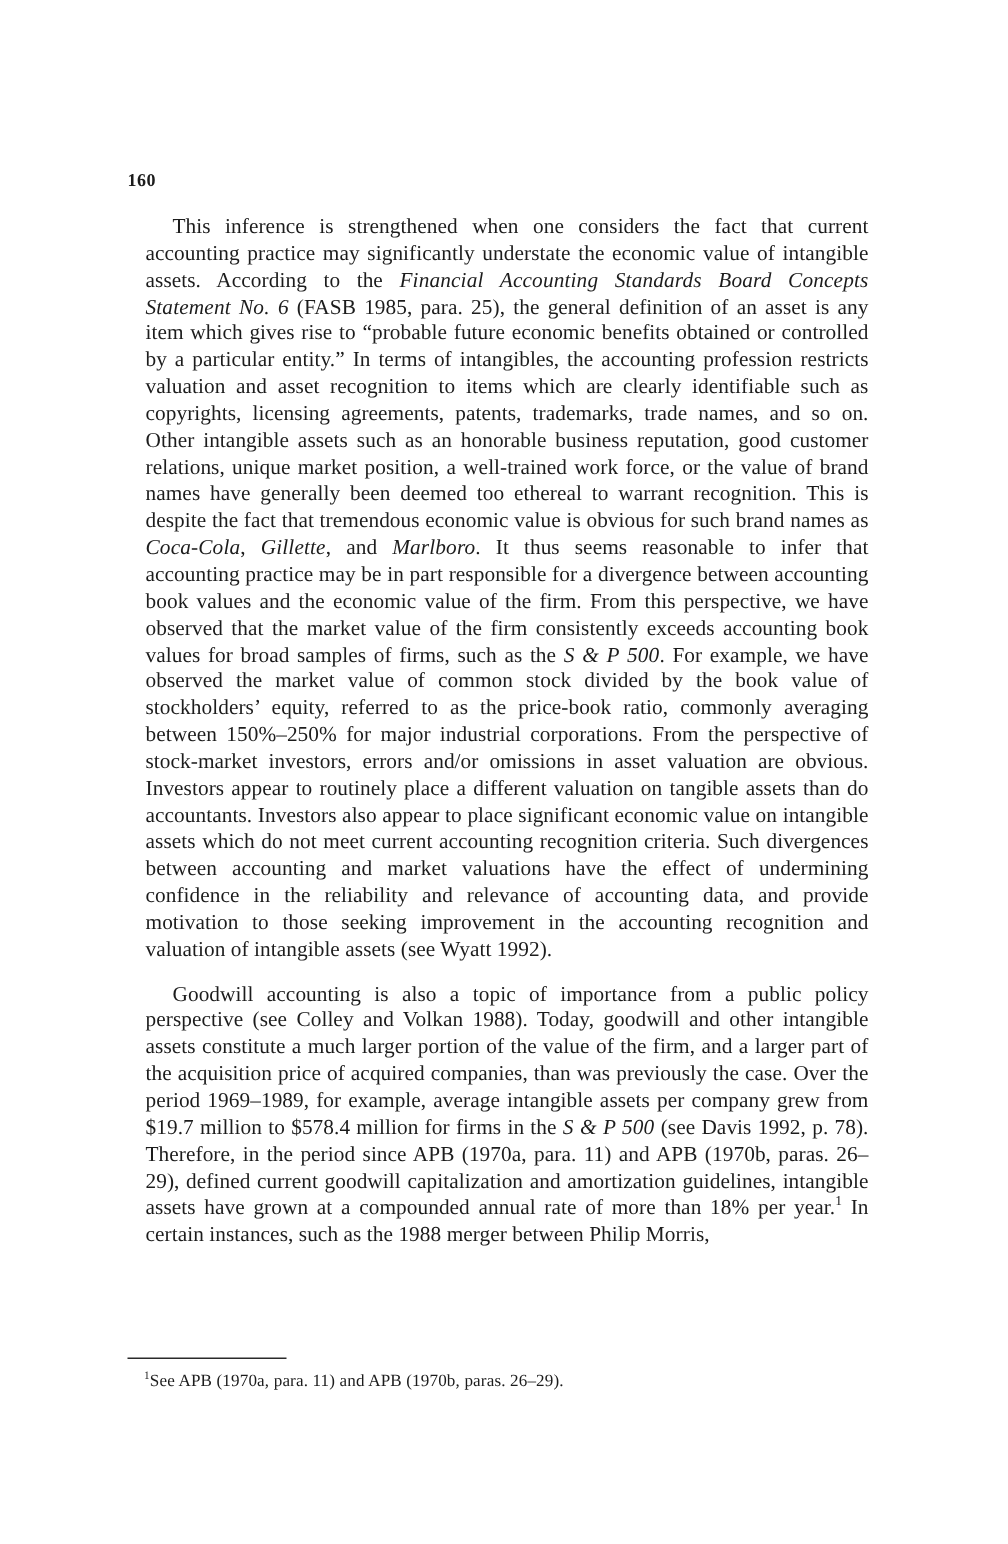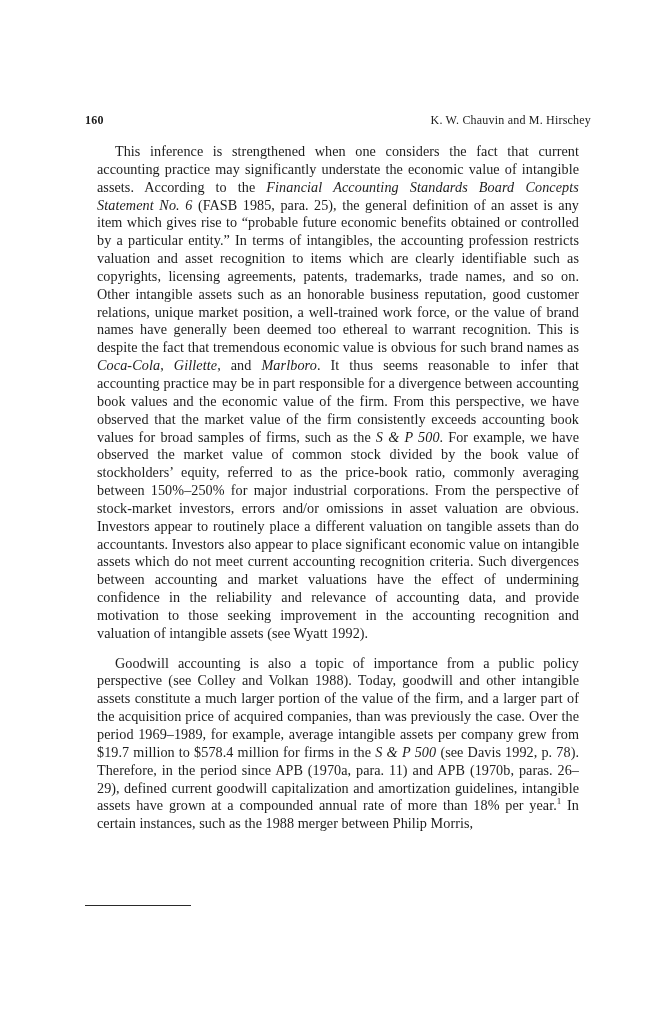--- a/index.html
+++ b/index.html
@@ -83,25 +83,25 @@
     vertical-align: super;
   }
 </style>
 </head>
 <body>
 
 <div class="page">
 
   <div class="header">
     <span class="page-num">160</span>
-    <span class="running-head">K. W. Chauvin and M. Hirschey</span>
   </div>
 
   <div class="body-text" id="body-text">
       <p class="para indent"><span>This inference is strengthened when one considers the fact that current accounting practice may significantly understate the economic value of intangible assets. According to the </span><i>Financial Accounting Standards Board Concepts Statement No. 6</i><span> (FASB 1985, para. 25), the general definition of an asset is any item which gives rise to “probable future economic benefits obtained or controlled by a particular entity.” In terms of intangibles, the accounting profession restricts valuation and asset recognition to items which are clearly identifiable such as copyrights, licensing agreements, patents, trademarks, trade names, and so on. Other intangible assets such as an honorable business reputation, good customer relations, unique market position, a well-trained work force, or the value of brand names have generally been deemed too ethereal to warrant recognition. This is despite the fact that tremendous economic value is obvious for such brand names as </span><i>Coca-Cola</i><span>, </span><i>Gillette</i><span>, and </span><i>Marlboro</i><span>. It thus seems reasonable to infer that accounting practice may be in part responsible for a divergence between accounting book values and the economic value of the firm. From this perspective, we have observed that the market value of the firm consistently exceeds accounting book values for broad samples of firms, such as the </span><i>S &amp; P 500</i><span>. For example, we have observed the market value of common stock divided by the book value of stockholders’ equity, referred to as the price-book ratio, commonly averaging between 150%–250% for major industrial corporations. From the perspective of stock-market investors, errors and/or omissions in asset valuation are obvious. Investors appear to routinely place a different valuation on tangible assets than do accountants. Investors also appear to place significant economic value on intangible assets which do not meet current accounting recognition criteria. Such divergences between accounting and market valuations have the effect of undermining confidence in the reliability and relevance of accounting data, and provide motivation to those seeking improvement in the accounting recognition and valuation of intangible assets (see Wyatt 1992).</span></p>
       <p class="para indent"><span>Goodwill accounting is also a topic of importance from a public policy perspective (see Colley and Volkan 1988). Today, goodwill and other intangible assets constitute a much larger portion of the value of the firm, and a larger part of the acquisition price of acquired companies, than was previously the case. Over the period 1969–1989, for example, average intangible assets per company grew from $19.7 million to $578.4 million for firms in the </span><i>S &amp; P 500</i><span> (see Davis 1992, p. 78). Therefore, in the period since APB (1970a, para. 11) and APB (1970b, paras. 26–29), defined current goodwill capitalization and amortization guidelines, intangible assets have grown at a compounded annual rate of more than 18% per year.</span><sup class="fn-ref">1</sup><span> In certain instances, such as the 1988 merger between Philip Morris,</span></p>
     </div>
 
   <div class="footnote-area">
     <div class="footnote-rule"></div>
+    <p class="footnote"><sup>1</sup><span>See APB (1970a, para. 11) and APB (1970b, paras. 26–29).</span></p>
   </div>
 
 </div>
 
 </body></html>

